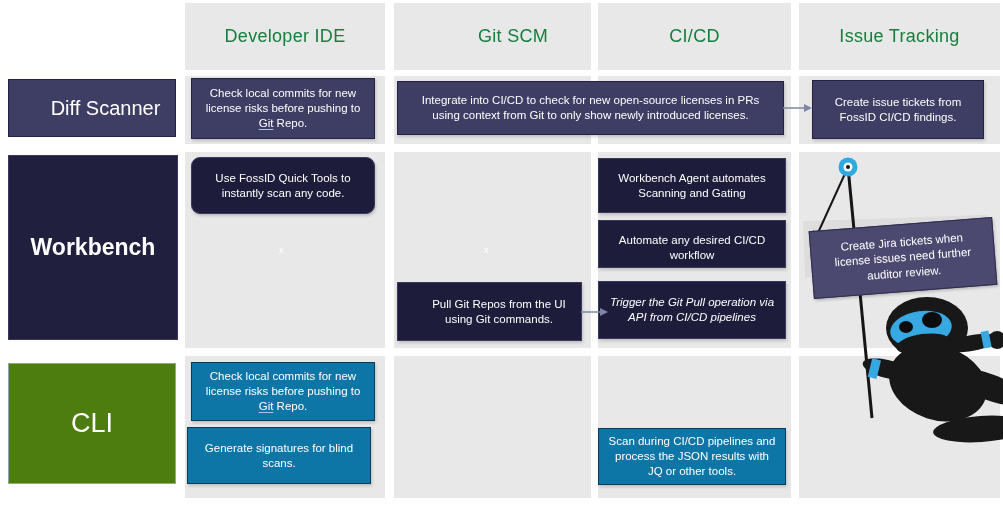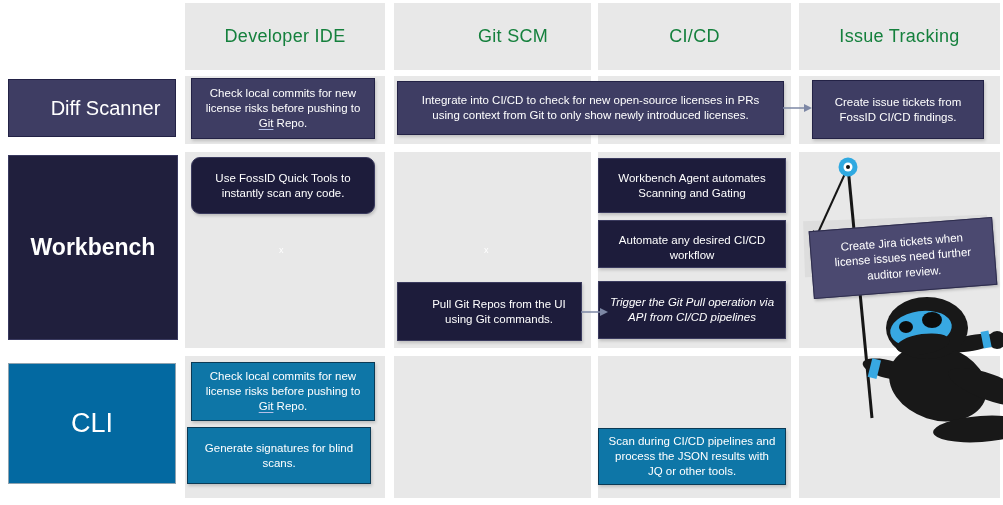--- a/index.html
+++ b/index.html
@@ -21,21 +21,21 @@
   }
   .purple { background:#3e3d63; border:1px solid #232246; }
   .navy   { background:#1d1c3b; border:1px solid #3a3a5e; }
   .blue   { background:#0e76a7; border:1px solid #0b3a55; }
   .row-label {
     position:absolute; display:flex; align-items:center; justify-content:center;
     color:#ffffff; box-sizing:border-box; text-align:center;
   }
   .lbl-diff { background:#3e3d63; border:1px solid #232246; font-size:20px; }
   .lbl-wb   { background:#201f3d; border:1px solid #39395f; font-size:23px;font-weight:bold; }
-  .lbl-cli  { background:#0369a1; border:1px solid #8fa3b0; font-size:27px; }
+  .lbl-cli  { background:#4d7c0f; border:1px solid #8fa3b0; font-size:27px; }
   .git-underline { text-decoration:underline; text-decoration-color:#b5c0e8; text-underline-offset:2px; }
   .arrow { position:absolute; z-index:3; }
   .wm-x { position:absolute; color:#ffffff; font-size:9px; z-index:2; }
   .sign-shadow {
     position:absolute; left:804px; top:218px; width:184px; height:56px;
     background:#dddddd; transform:rotate(-2deg); z-index:2;
   }
   .sign {
     position:absolute; left:811px; top:224px; width:184px; height:68px;
     background:#4b4970; border:1px solid #2e2d4d; transform:rotate(-4.5deg);

